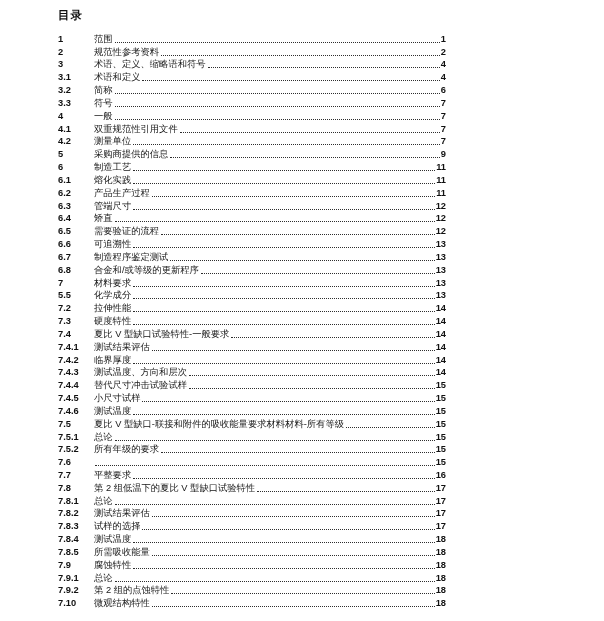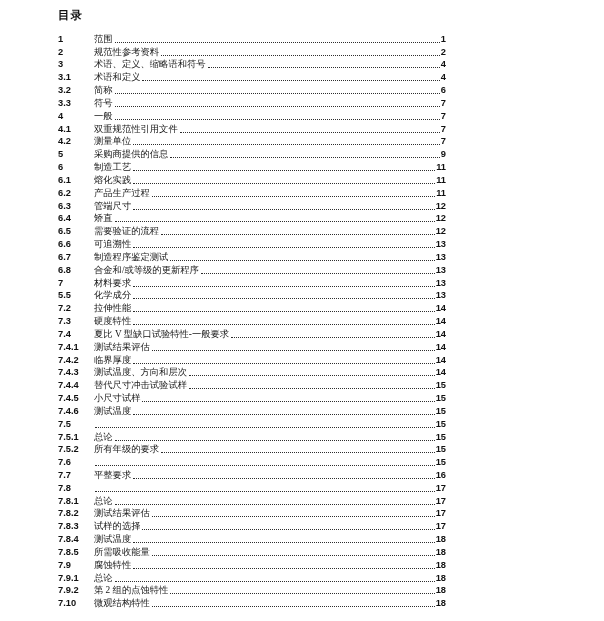--- a/index.html
+++ b/index.html
@@ -36,21 +36,20 @@
   }
   .toc-num {
     flex: 0 0 36px;
     font-weight: bold;
     color: #111;
   }
   .toc-title {
     flex: 0 0 auto;
     padding-right: 1px;
     color: #161616;
-    font-family: Liberation Serif, serif;
   }
   .toc-leader {
     flex: 1 1 auto;
     border-bottom: 1.2px dotted #2e2e2e;
     margin: 0 1px 2px 1px;
     min-width: 6px;
     height: 0;
   }
   .toc-page {
     flex: 0 0 auto;
@@ -271,20 +270,21 @@
 
   <div class="toc-row">
     <span class="toc-num">7.4.6</span>
     <span class="toc-title">测试温度</span>
     <span class="toc-leader"></span>
     <span class="toc-page">15</span>
   </div>
 
   <div class="toc-row">
     <span class="toc-num">7.5</span>
+    <span class="toc-title">夏比 V 型缺口-联接和附件的吸收能量要求材料材料-所有等级</span>
     <span class="toc-leader"></span>
     <span class="toc-page">15</span>
   </div>
 
   <div class="toc-row">
     <span class="toc-num">7.5.1</span>
     <span class="toc-title">总论</span>
     <span class="toc-leader"></span>
     <span class="toc-page">15</span>
   </div>
@@ -304,20 +304,21 @@
 
   <div class="toc-row">
     <span class="toc-num">7.7</span>
     <span class="toc-title">平整要求</span>
     <span class="toc-leader"></span>
     <span class="toc-page">16</span>
   </div>
 
   <div class="toc-row">
     <span class="toc-num">7.8</span>
+    <span class="toc-title">第 2 组低温下的夏比 V 型缺口试验特性</span>
     <span class="toc-leader"></span>
     <span class="toc-page">17</span>
   </div>
 
   <div class="toc-row">
     <span class="toc-num">7.8.1</span>
     <span class="toc-title">总论</span>
     <span class="toc-leader"></span>
     <span class="toc-page">17</span>
   </div>

